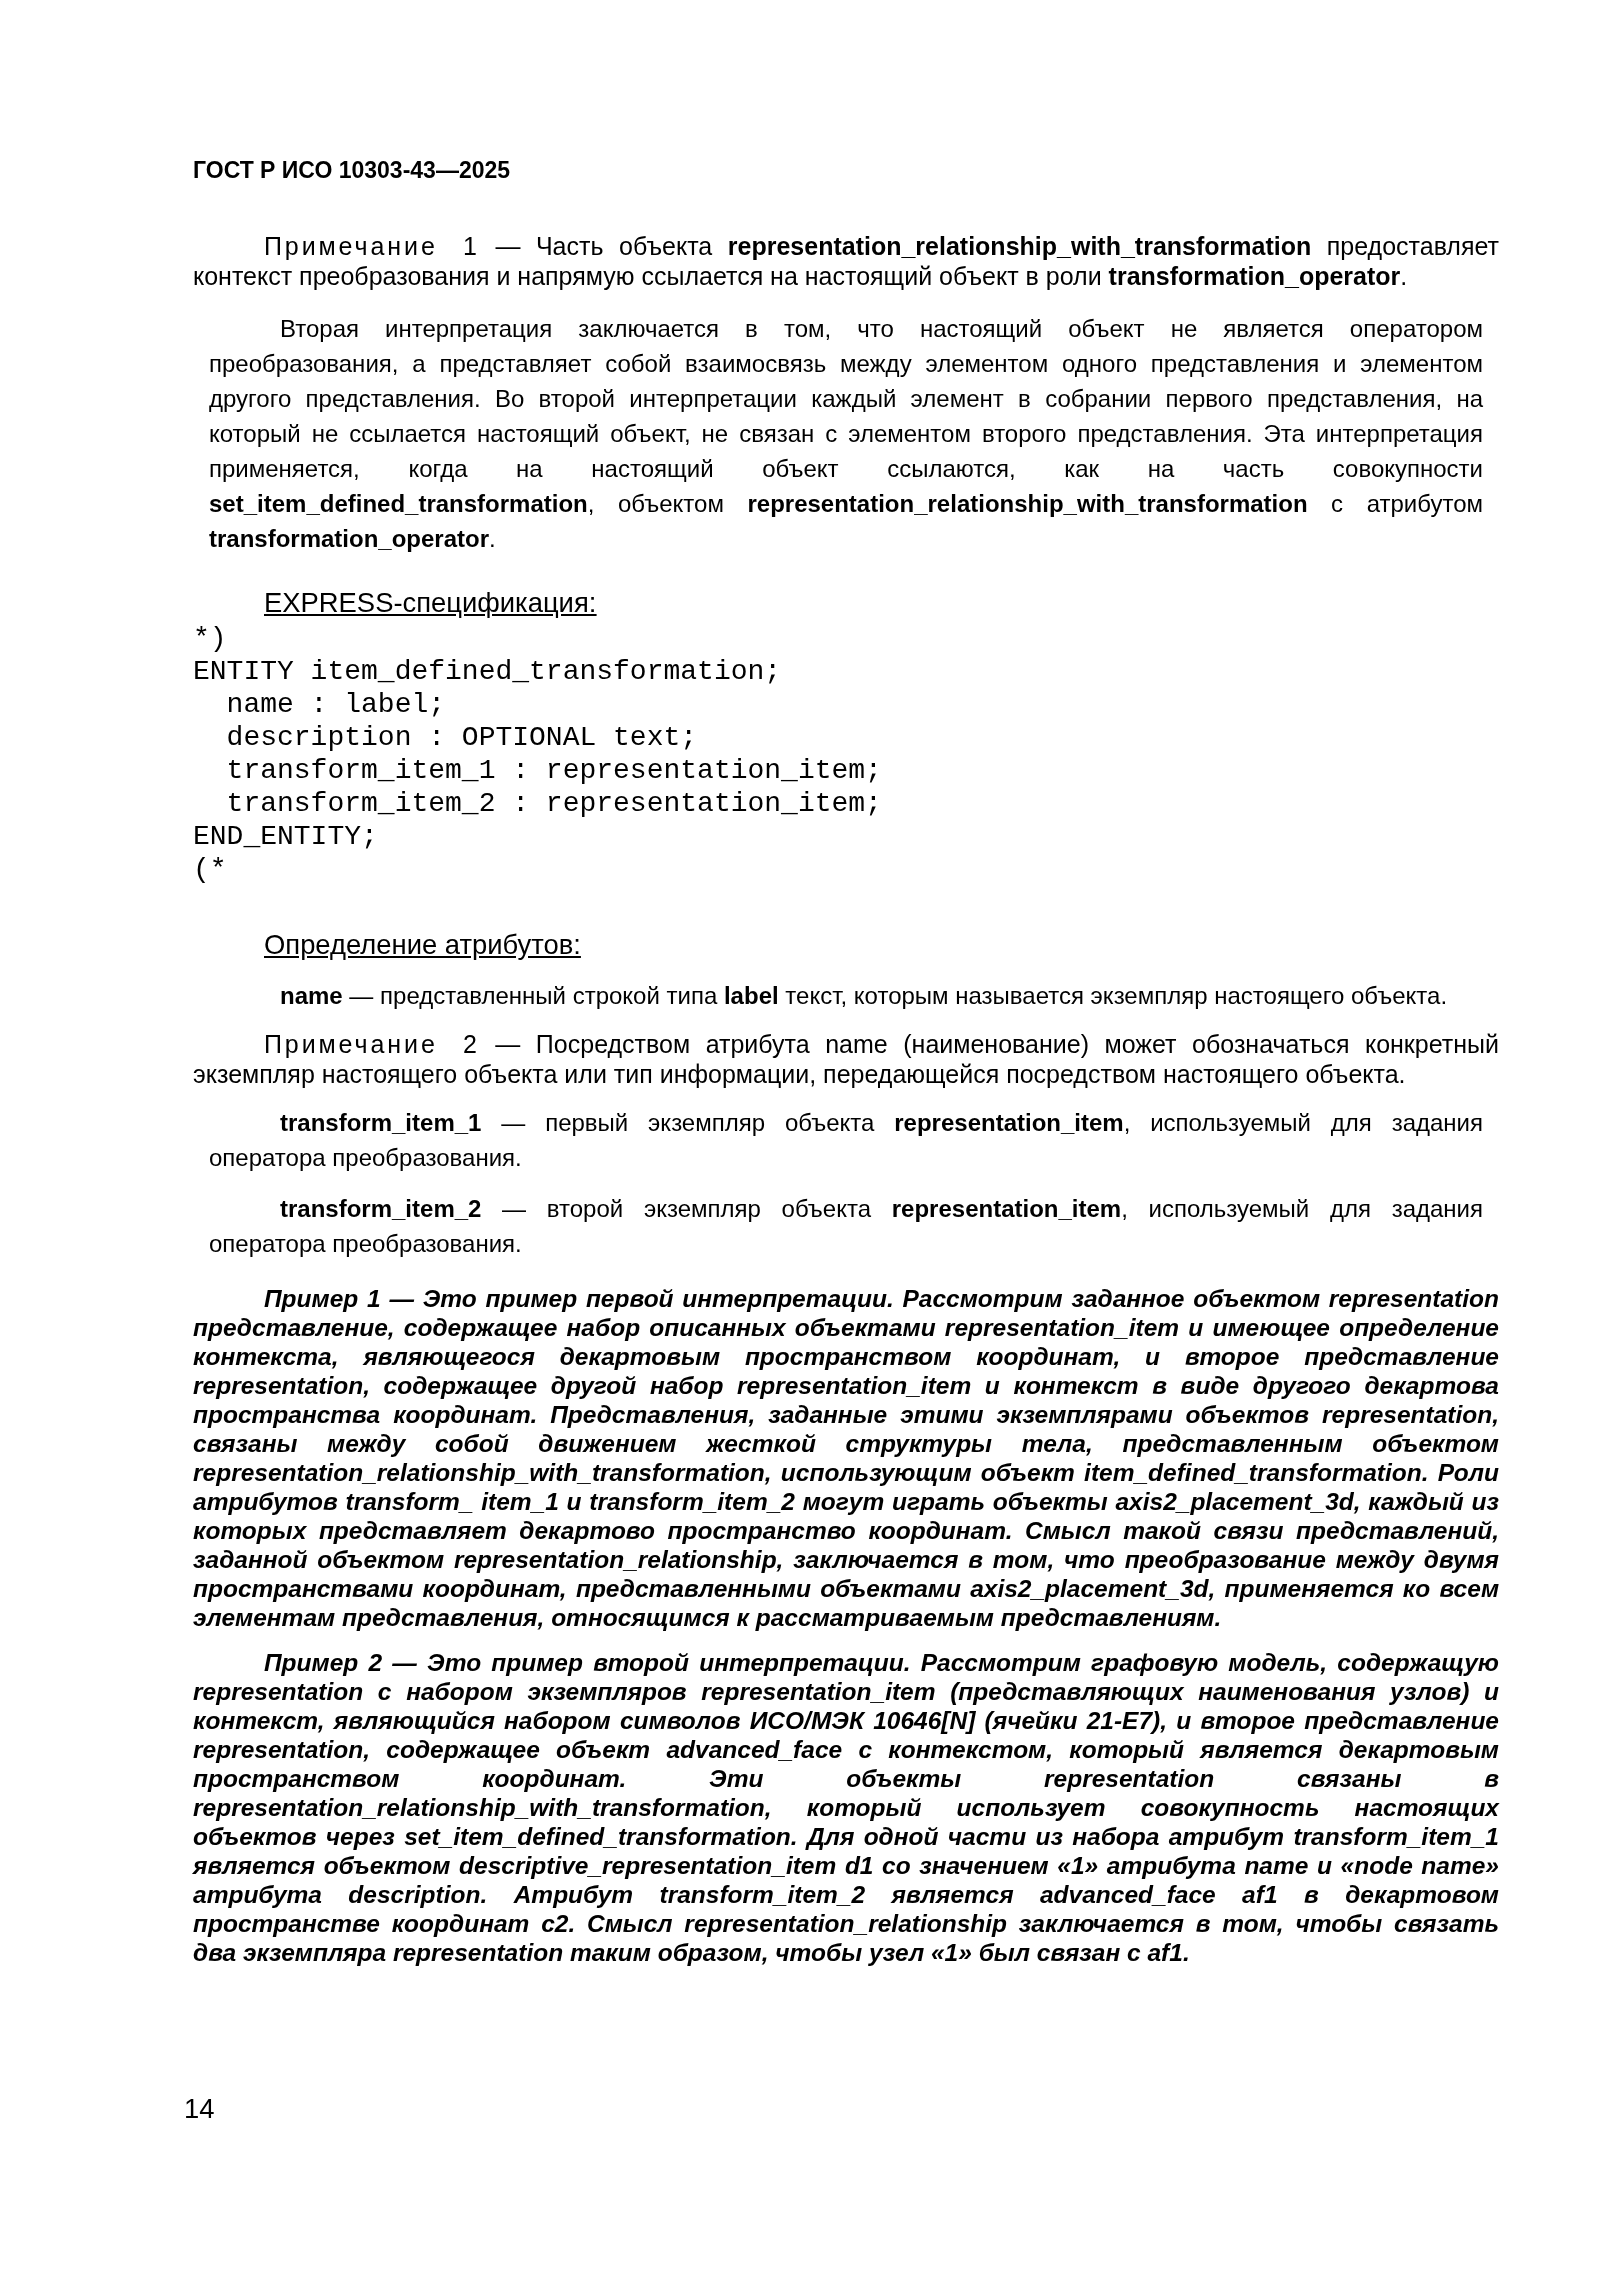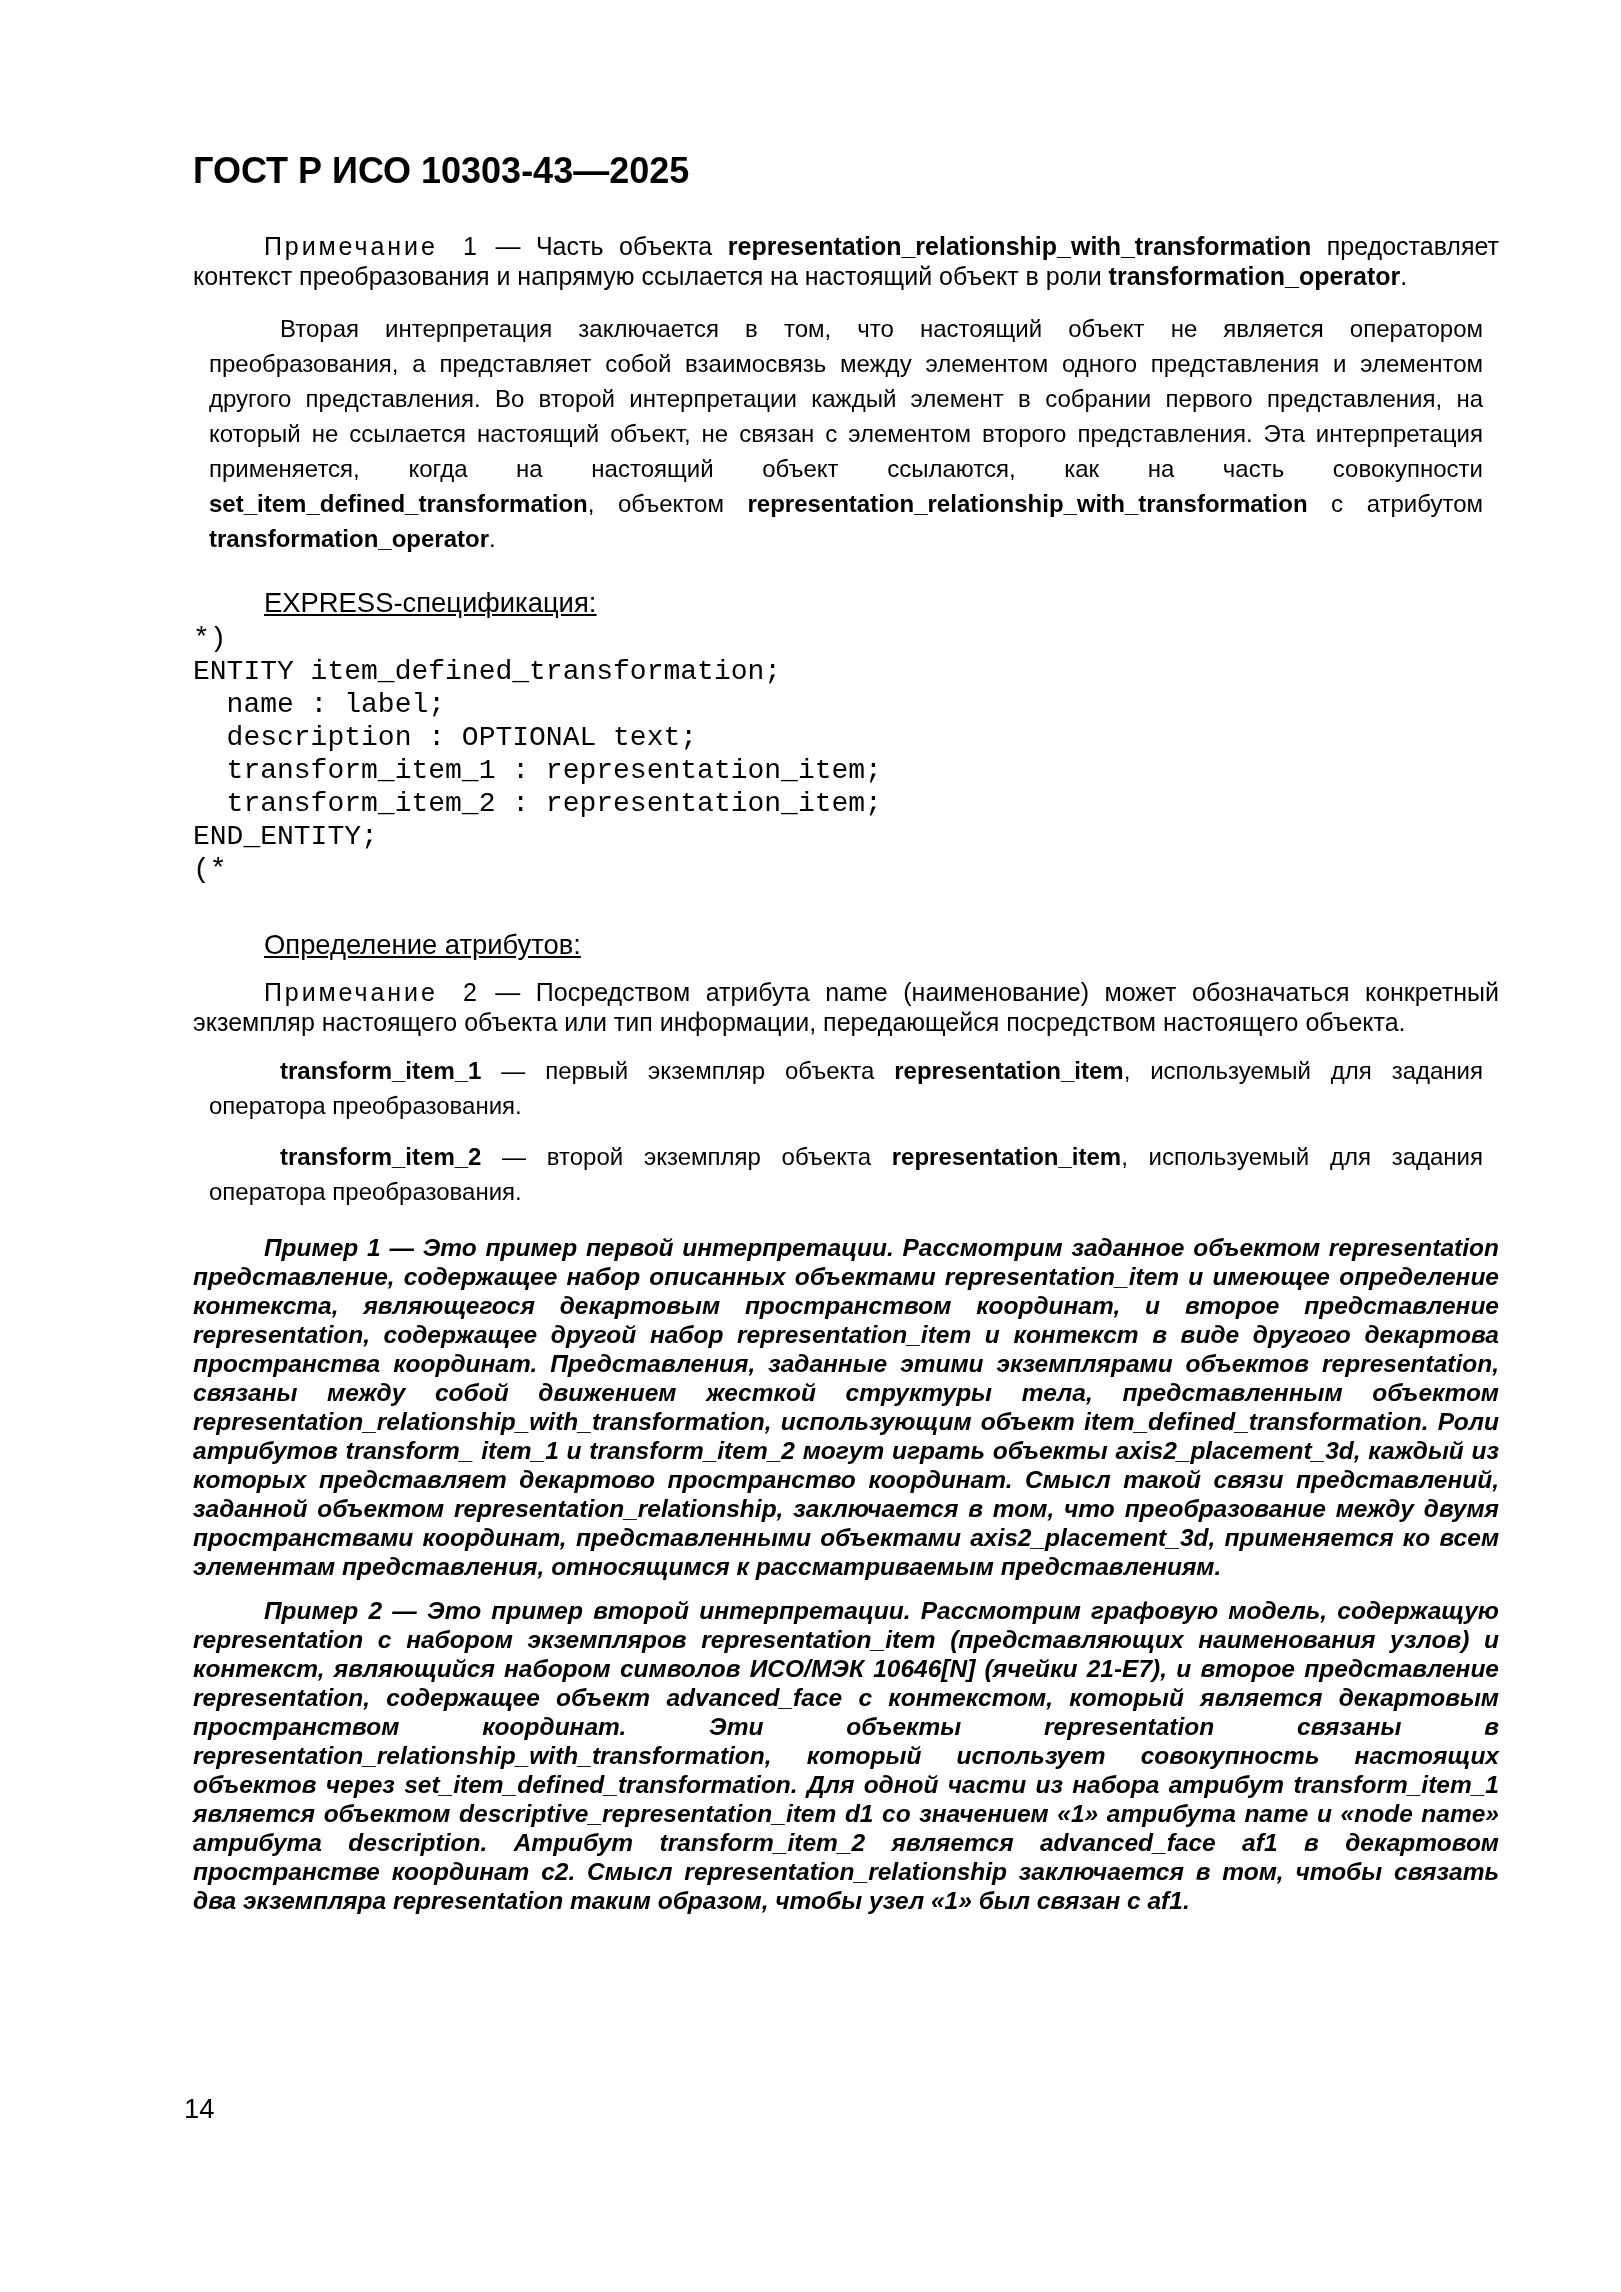--- a/index.html
+++ b/index.html
@@ -5,21 +5,21 @@
   html,body{margin:0;padding:0;background:#ffffff;}
   .page{
     position:relative;
     width:1621px;height:2293px;
     background:#ffffff;color:#000000;
     font-family:"Liberation Sans","DejaVu Sans",sans-serif;
     box-sizing:border-box;
     padding:155px 122px 0 193px;
     overflow:hidden;
   }
-  .hdr{font-size:36px;font-weight:bold;line-height:31px;margin:0;}
+  .hdr{font-size:23px;font-weight:bold;line-height:31px;margin:0;}
   .para{font-size:24px;line-height:35px;text-align:justify;text-indent:71px;margin:16px;}
   .note{font-size:25px;line-height:30px;text-align:justify;text-indent:71px;margin:0;}
   .ex{font-size:24.5px;line-height:29px;font-weight:bold;font-style:italic;text-align:justify;text-indent:71px;margin:0;}
   .code{font-family:"Liberation Mono","DejaVu Sans Mono",monospace;font-size:28px;line-height:33px;white-space:pre;margin:0;}
   .h-und{font-size:27.4px;line-height:35px;margin:0;text-indent:71px;}
   .h-und > span{text-decoration:underline;}
   .b{font-weight:bold;}
   .ls{letter-spacing:2.9px;word-spacing:6.9px;}
   .m-note1{margin-top:45px;}
   .m-para2{margin-top:19.6px;}
@@ -49,20 +49,21 @@
 ENTITY item_defined_transformation;
   name : label;
   description : OPTIONAL text;
   transform_item_1 : representation_item;
   transform_item_2 : representation_item;
 END_ENTITY;
 (*</pre>
 
   <p class="h-und m-h2"><span>Определение атрибутов:</span></p>
 
+  <p class="para"><span class="b">name</span><span> — представленный строкой типа </span><span class="b">label</span><span> текст, которым называется экземпляр настоящего объекта.</span></p>
 
   <p class="note m-note2"><span class="ls">Примечание 2</span><span> — Посредством атрибута name (наименование) может обозначаться конкретный экземпляр настоящего объекта или тип информации, передающейся посредством настоящего объекта.</span></p>
 
 
   <p class="para"><span class="b">transform_item_1</span><span> — первый экземпляр объекта </span><span class="b">representation_item</span><span>, используемый для задания оператора преобразования.</span></p>
 
   <p class="para"><span class="b">transform_item_2</span><span> — второй экземпляр объекта </span><span class="b">representation_item</span><span>, используемый для задания оператора преобразования.</span></p>
 
   <p class="ex m-ex1">Пример 1 — Это пример первой интерпретации. Рассмотрим заданное объектом representation представление, содержащее набор описанных объектами representation_item и имеющее определение контекста, являющегося декартовым пространством координат, и второе представление representation, содержащее другой набор representation_item и контекст в виде другого декартова пространства координат. Представления, заданные этими экземплярами объектов representation, связаны между собой движением жесткой структуры тела, представленным объектом representation_relationship_with_transformation, использующим объект item_defined_transformation. Роли атрибутов transform_ item_1 и transform_item_2 могут играть объекты axis2_placement_3d, каждый из которых представляет декартово пространство координат. Смысл такой связи представлений, заданной объектом representation_relationship, заключается в том, что преобразование между двумя пространствами координат, представленными объектами axis2_placement_3d, применяется ко всем элементам представления, относящимся к рассматриваемым представлениям.</p>
 

